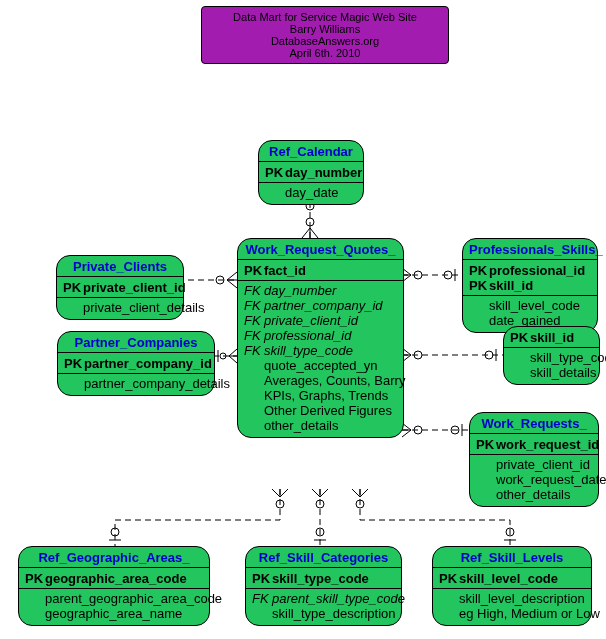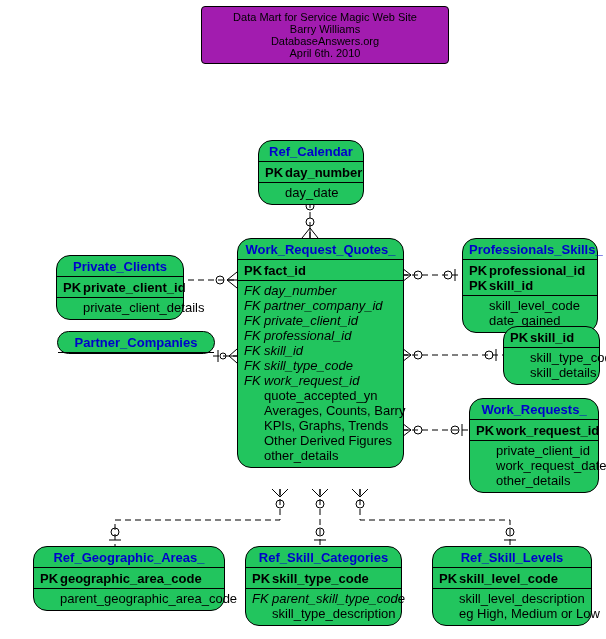--- a/index.html
+++ b/index.html
@@ -166,34 +166,37 @@
   <div class="ename">Private_Clients</div>
   <div class="rows">
     <div class="row"><span class="pk">PK</span><span class="attr bold">private_client_id</span></div>
     <div class="pkline"></div>
     <div class="row"><span class="bl"></span><span class="attr">private_client_details</span></div>
   </div>
 </div>
 
 <div class="entity" style="left:57px; top:331px; width:156px;">
   <div class="ename">Partner_Companies</div>
+  <div class="rows">
+    <div class="row"><span class="pk">PK</span><span class="attr bold">partner_company_id</span></div>
+    <div class="pkline"></div>
+    <div class="row"><span class="bl"></span><span class="attr">partner_company_details</span></div>
+  </div>
 </div>
 
 <div class="entity" style="left:237px; top:238px; width:165px;">
   <div class="ename">Work_Request_Quotes_</div>
   <div class="rows">
     <div class="row"><span class="pk">PK</span><span class="attr bold">fact_id</span></div>
     <div class="pkline"></div>
     <div class="row"><span class="fk">FK</span><span class="attr ital">day_number</span></div>
     <div class="row"><span class="fk">FK</span><span class="attr ital">partner_company_id</span></div>
     <div class="row"><span class="fk">FK</span><span class="attr ital">private_client_id</span></div>
     <div class="row"><span class="fk">FK</span><span class="attr ital">professional_id</span></div>
-    <div class="row"><span class="fk">FK</span><span class="attr ital">skill_id</span></div>
     <div class="row"><span class="fk">FK</span><span class="attr ital">skill_type_code</span></div>
-    <div class="row"><span class="fk">FK</span><span class="attr ital">work_request_id</span></div>
     <div class="row"><span class="bl"></span><span class="attr">quote_accepted_yn</span></div>
     <div class="row"><span class="bl"></span><span class="attr">Averages, Counts, Barry</span></div>
     <div class="row"><span class="bl"></span><span class="attr">KPIs, Graphs, Trends</span></div>
     <div class="row"><span class="bl"></span><span class="attr">Other Derived Figures</span></div>
     <div class="row"><span class="bl"></span><span class="attr">other_details</span></div>
   </div>
 </div>
 
 <div class="entity" style="left:462px; top:238px; width:134px;">
   <div class="ename">Professionals_Skills_</div>
@@ -208,37 +211,38 @@
 
 <div class="entity" style="left:503px; top:326px; width:95px;">
   <div class="rows">
     <div class="row"><span class="pk">PK</span><span class="attr bold">skill_id</span></div>
     <div class="pkline"></div>
     <div class="row"><span class="bl"></span><span class="attr">skill_type_code</span></div>
     <div class="row"><span class="bl"></span><span class="attr">skill_details</span></div>
   </div>
 </div>
 
-<div class="entity" style="left:469px; top:398px; width:128px;">
+<div class="entity" style="left:469px; top:412px; width:128px;">
   <div class="ename">Work_Requests_</div>
   <div class="rows">
     <div class="row"><span class="pk">PK</span><span class="attr bold">work_request_id</span></div>
     <div class="pkline"></div>
     <div class="row"><span class="bl"></span><span class="attr">private_client_id</span></div>
     <div class="row"><span class="bl"></span><span class="attr">work_request_date</span></div>
     <div class="row"><span class="bl"></span><span class="attr">other_details</span></div>
   </div>
 </div>
 
-<div class="entity" style="left:18px; top:546px; width:190px;margin-left:15px;">
+<div class="entity" style="left:18px; top:546px; width:190px;">
   <div class="ename">Ref_Geographic_Areas_</div>
   <div class="rows">
     <div class="row"><span class="pk">PK</span><span class="attr bold">geographic_area_code</span></div>
     <div class="pkline"></div>
     <div class="row"><span class="bl"></span><span class="attr">parent_geographic_area_code</span></div>
+    <div class="row"><span class="bl"></span><span class="attr">geographic_area_name</span></div>
   </div>
 </div>
 
 <div class="entity" style="left:245px; top:546px; width:155px;">
   <div class="ename">Ref_Skill_Categories</div>
   <div class="rows">
     <div class="row"><span class="pk">PK</span><span class="attr bold">skill_type_code</span></div>
     <div class="pkline"></div>
     <div class="row"><span class="fk">FK</span><span class="attr ital">parent_skill_type_code</span></div>
     <div class="row"><span class="bl"></span><span class="attr">skill_type_description</span></div>

